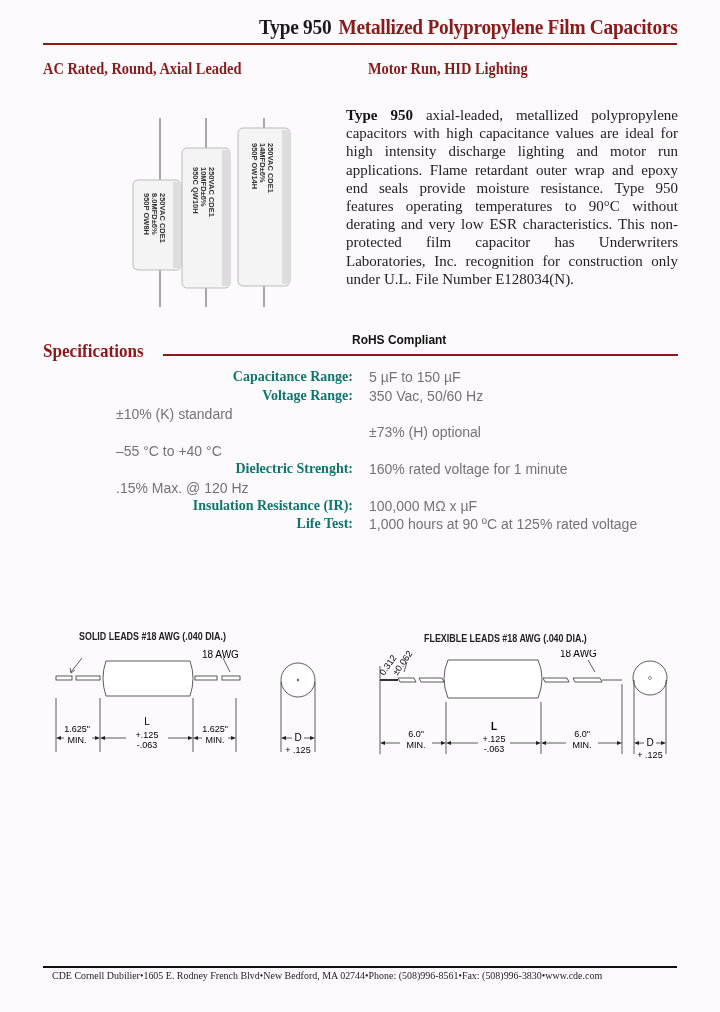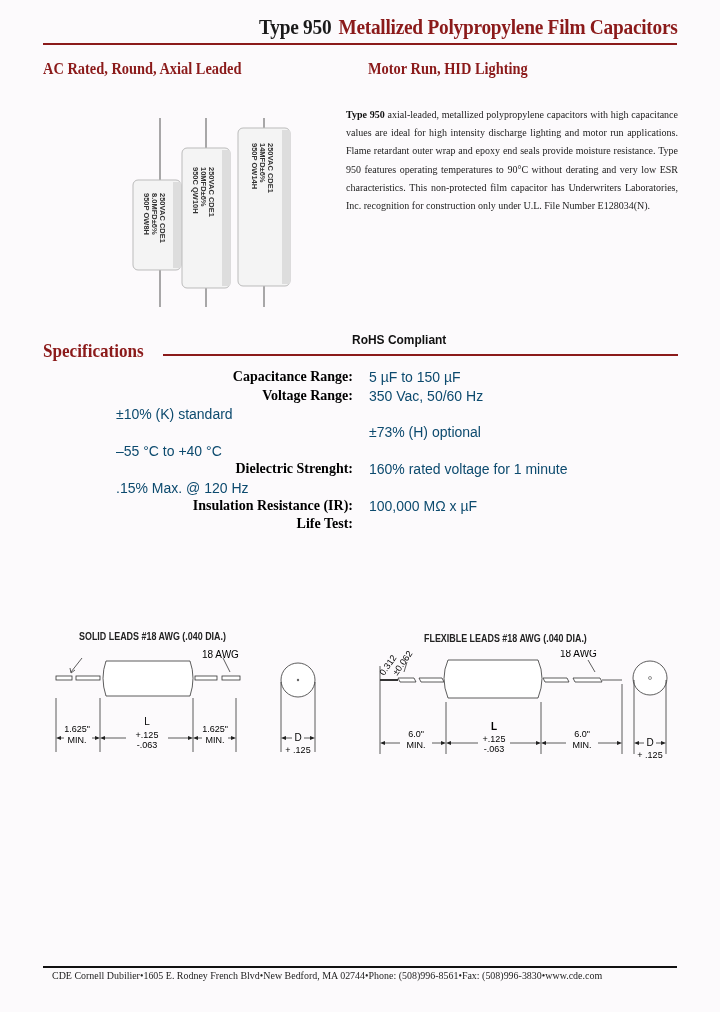--- a/index.html
+++ b/index.html
@@ -22,39 +22,39 @@
     .sub { top: 60px; font-size: 16px; font-weight: bold; color: #8b1a1a; white-space: nowrap;
       transform: scaleX(0.9); transform-origin: left center; }
     .sub-left { left: 43px; }
     .sub-right { left: 368px; }
 
     
     .photo { left: 118px; top: 115px; width: 180px; height: 195px; }
 
     
     .desc {
-      left: 346px; top: 106px; width: 332px; font-size: 10px; line-height: 18.2px;
+      left: 346px; top: 106px; width: 332px; font-size: 15px; line-height: 18.2px;
       text-align: justify; color: #222;
     }
     .desc b { color: #111; }
 
     
     .spec-title { left: 43px; top: 340px; font-size: 19px; font-weight: bold; color: #8b1a1a;
       transform: scaleX(0.9); transform-origin: left center; white-space: nowrap; }
     .spec-rule { left: 163px; top: 354px; width: 515px; height: 2px; background: #8b1a1a; }
     .rohs { left: 352px; top: 332px; font-family: "Liberation Sans", sans-serif; font-size: 13px;
       font-weight: bold; color: #111; transform: scaleX(0.92); transform-origin: left center; white-space: nowrap; }
 
     
     .spec-table { left: 100px; top: 368px; }
     .spec-row { display: flex; height: 18.4px; align-items: center; }
-    .spec-label { width: 253px; text-align: right; font-weight: bold; color: #000000; font-size: 14px;
+    .spec-label { width: 253px; text-align: right; font-weight: bold; color: #0f766e; font-size: 14px;
       white-space: nowrap; }
     .spec-value { margin-left: 16px; font-family: "Liberation Sans", sans-serif; font-size: 14px;
-      color: #0c4a6e; white-space: nowrap; }
+      color: #737373; white-space: nowrap; }
 
     
     .draw-cap { font-family: "Liberation Sans", sans-serif; font-size: 10.5px; font-weight: bold; color: #222;
       white-space: nowrap; transform: scaleX(0.85); transform-origin: left center; }
     svg text { font-family: "Liberation Sans", sans-serif; }
 
     
     .foot-rule { left: 43px; top: 966px; width: 634px; height: 2px; background: #111; }
     .footer { left: 52px; top: 969px; width: 628px; font-size: 11px; color: #222; white-space: nowrap;
       transform: scaleX(0.905); transform-origin: left center; }
@@ -140,20 +140,21 @@
   </div>
   <div class="spec-row">
     <span class="spec-value">.15% Max. @ 120 Hz</span>
   </div>
   <div class="spec-row">
     <span class="spec-label">Insulation Resistance (IR):</span>
     <span class="spec-value">100,000 MΩ x µF</span>
   </div>
   <div class="spec-row">
     <span class="spec-label">Life Test:</span>
+    <span class="spec-value">1,000 hours at 90 ºC at 125% rated voltage</span>
   </div>
 </div>
 
 <div class="abs draw-cap" style="left:79px; top:630px;">SOLID LEADS #18 AWG (.040 DIA.)</div>
 <svg class="abs" style="left:40px; top:650px;" width="300" height="120" viewBox="0 0 300 120">
   <g stroke="#333" stroke-width="0.8" fill="none">
 
     <rect x="16" y="26" width="16" height="4" fill="#fff"></rect>
     <rect x="36" y="26" width="24" height="4" fill="#fff"></rect>
     <rect x="155" y="26" width="22" height="4" fill="#fff"></rect>

